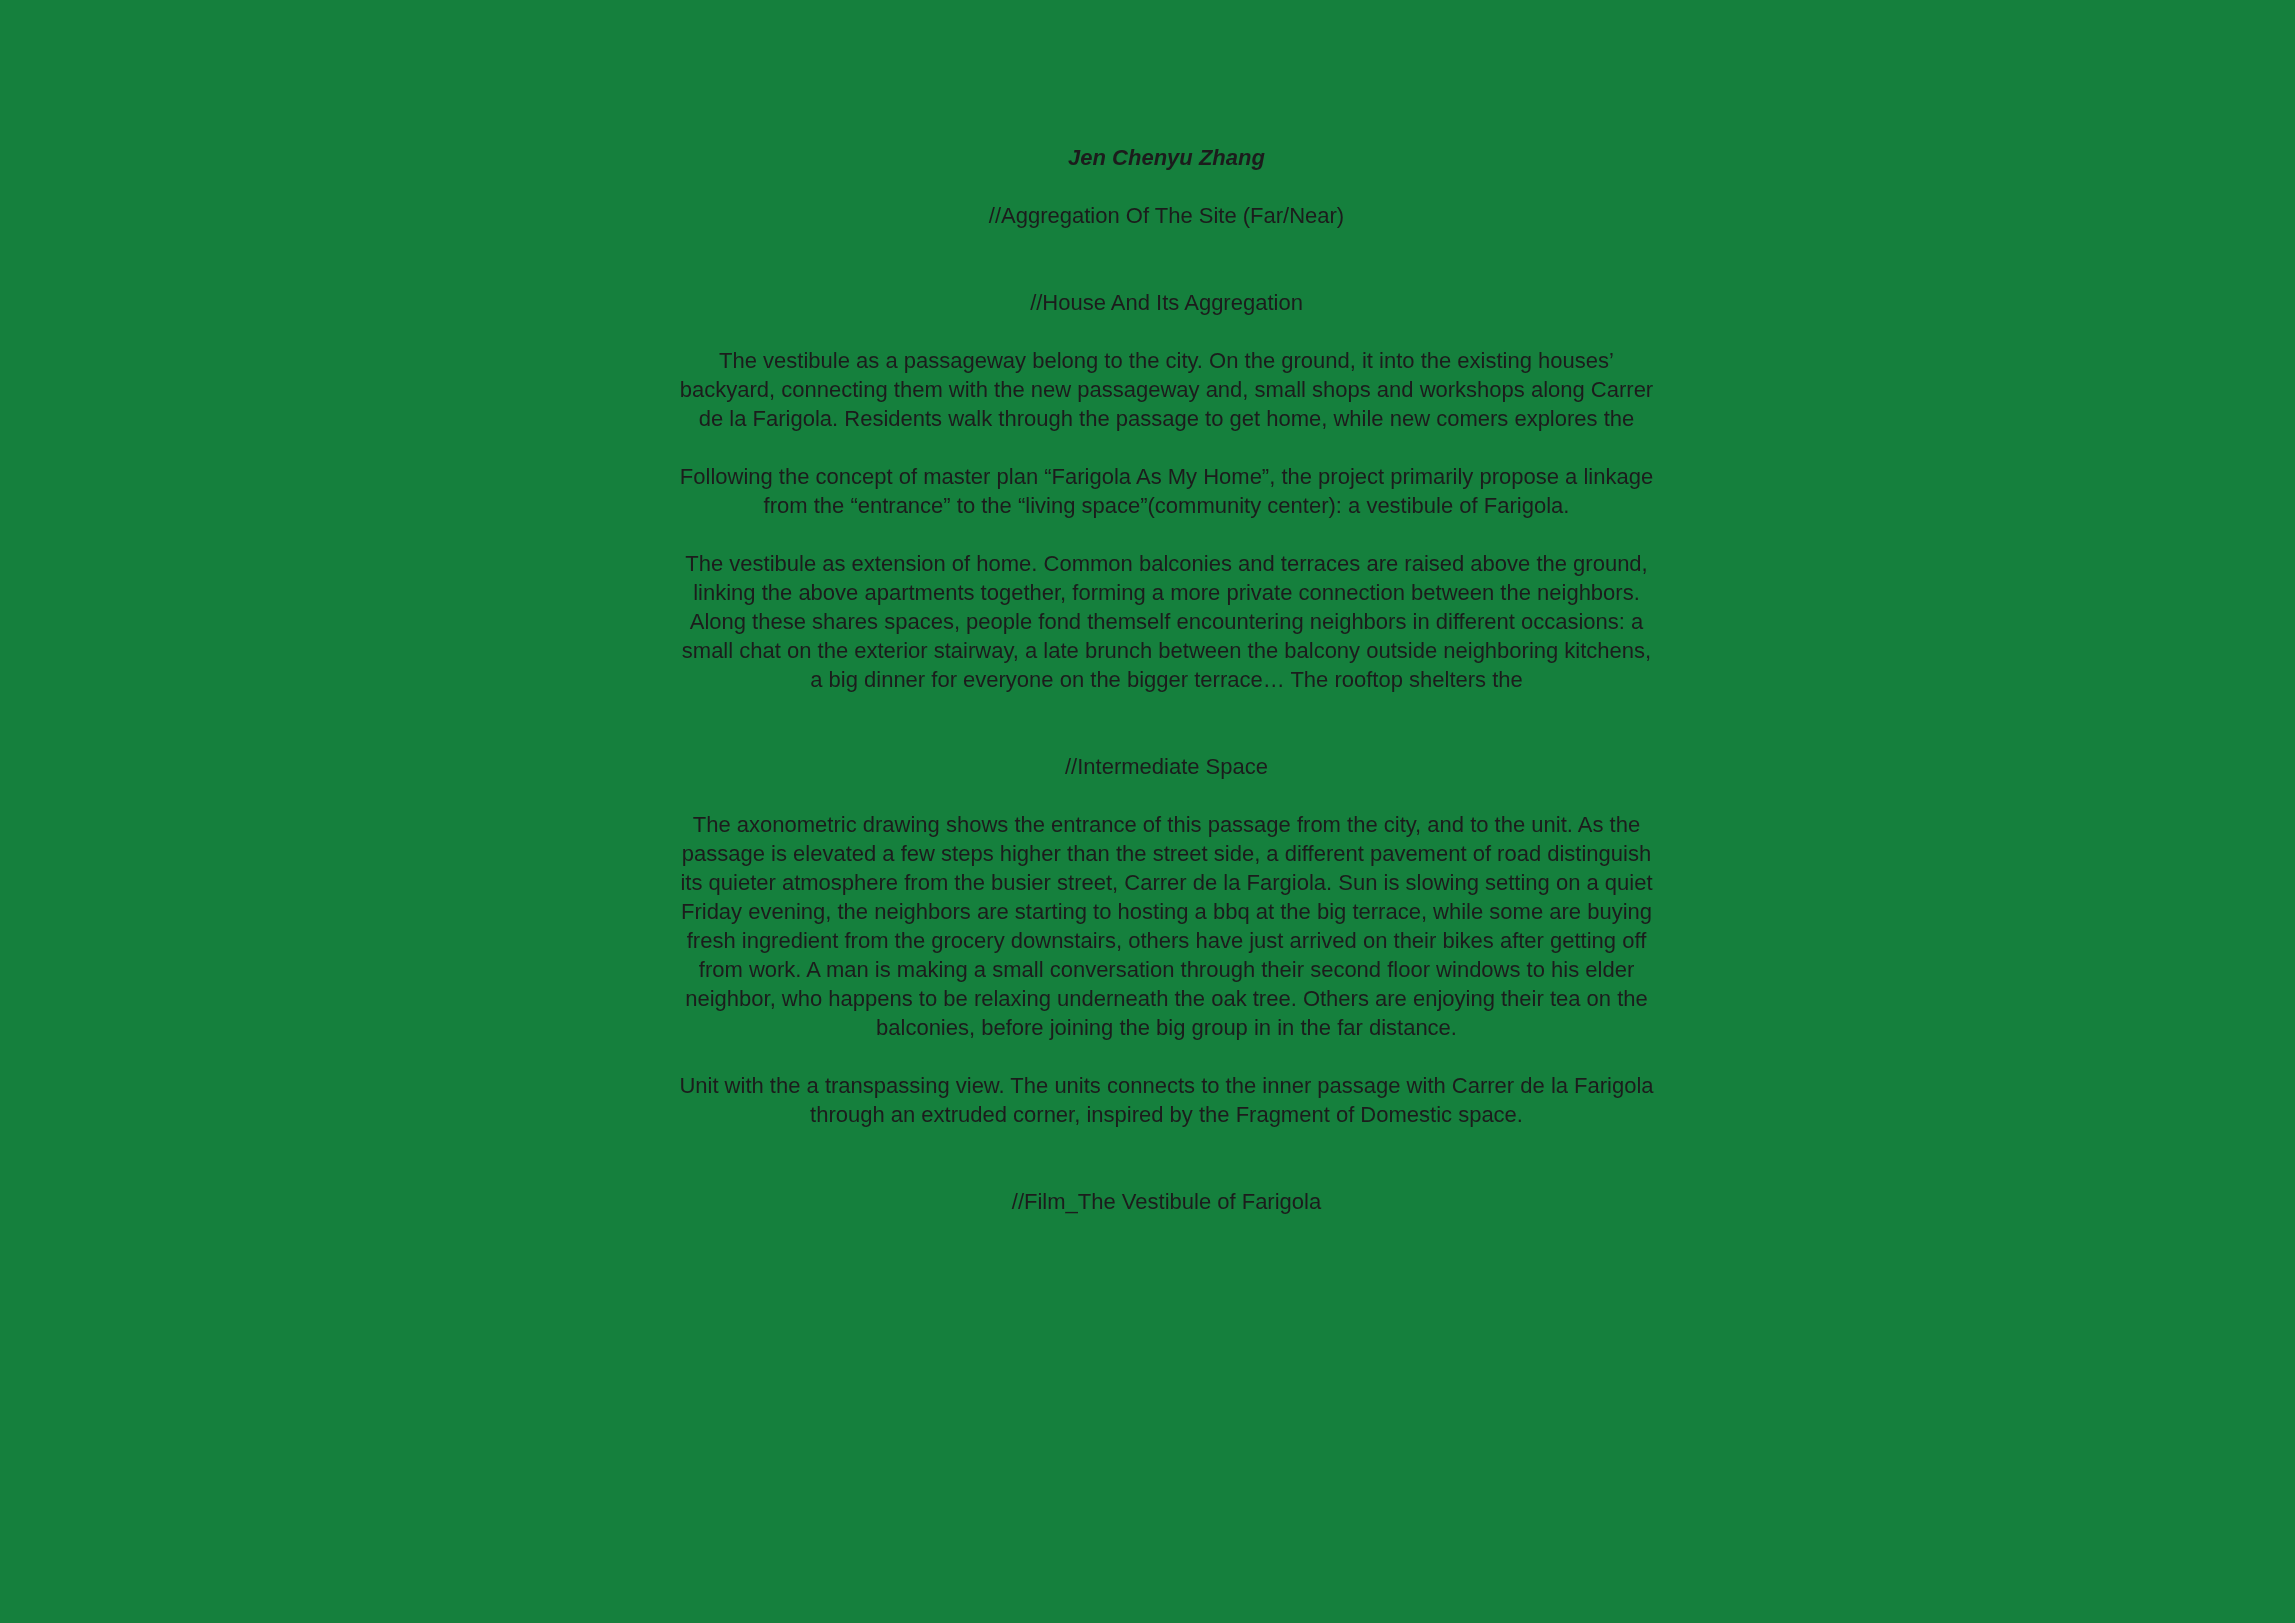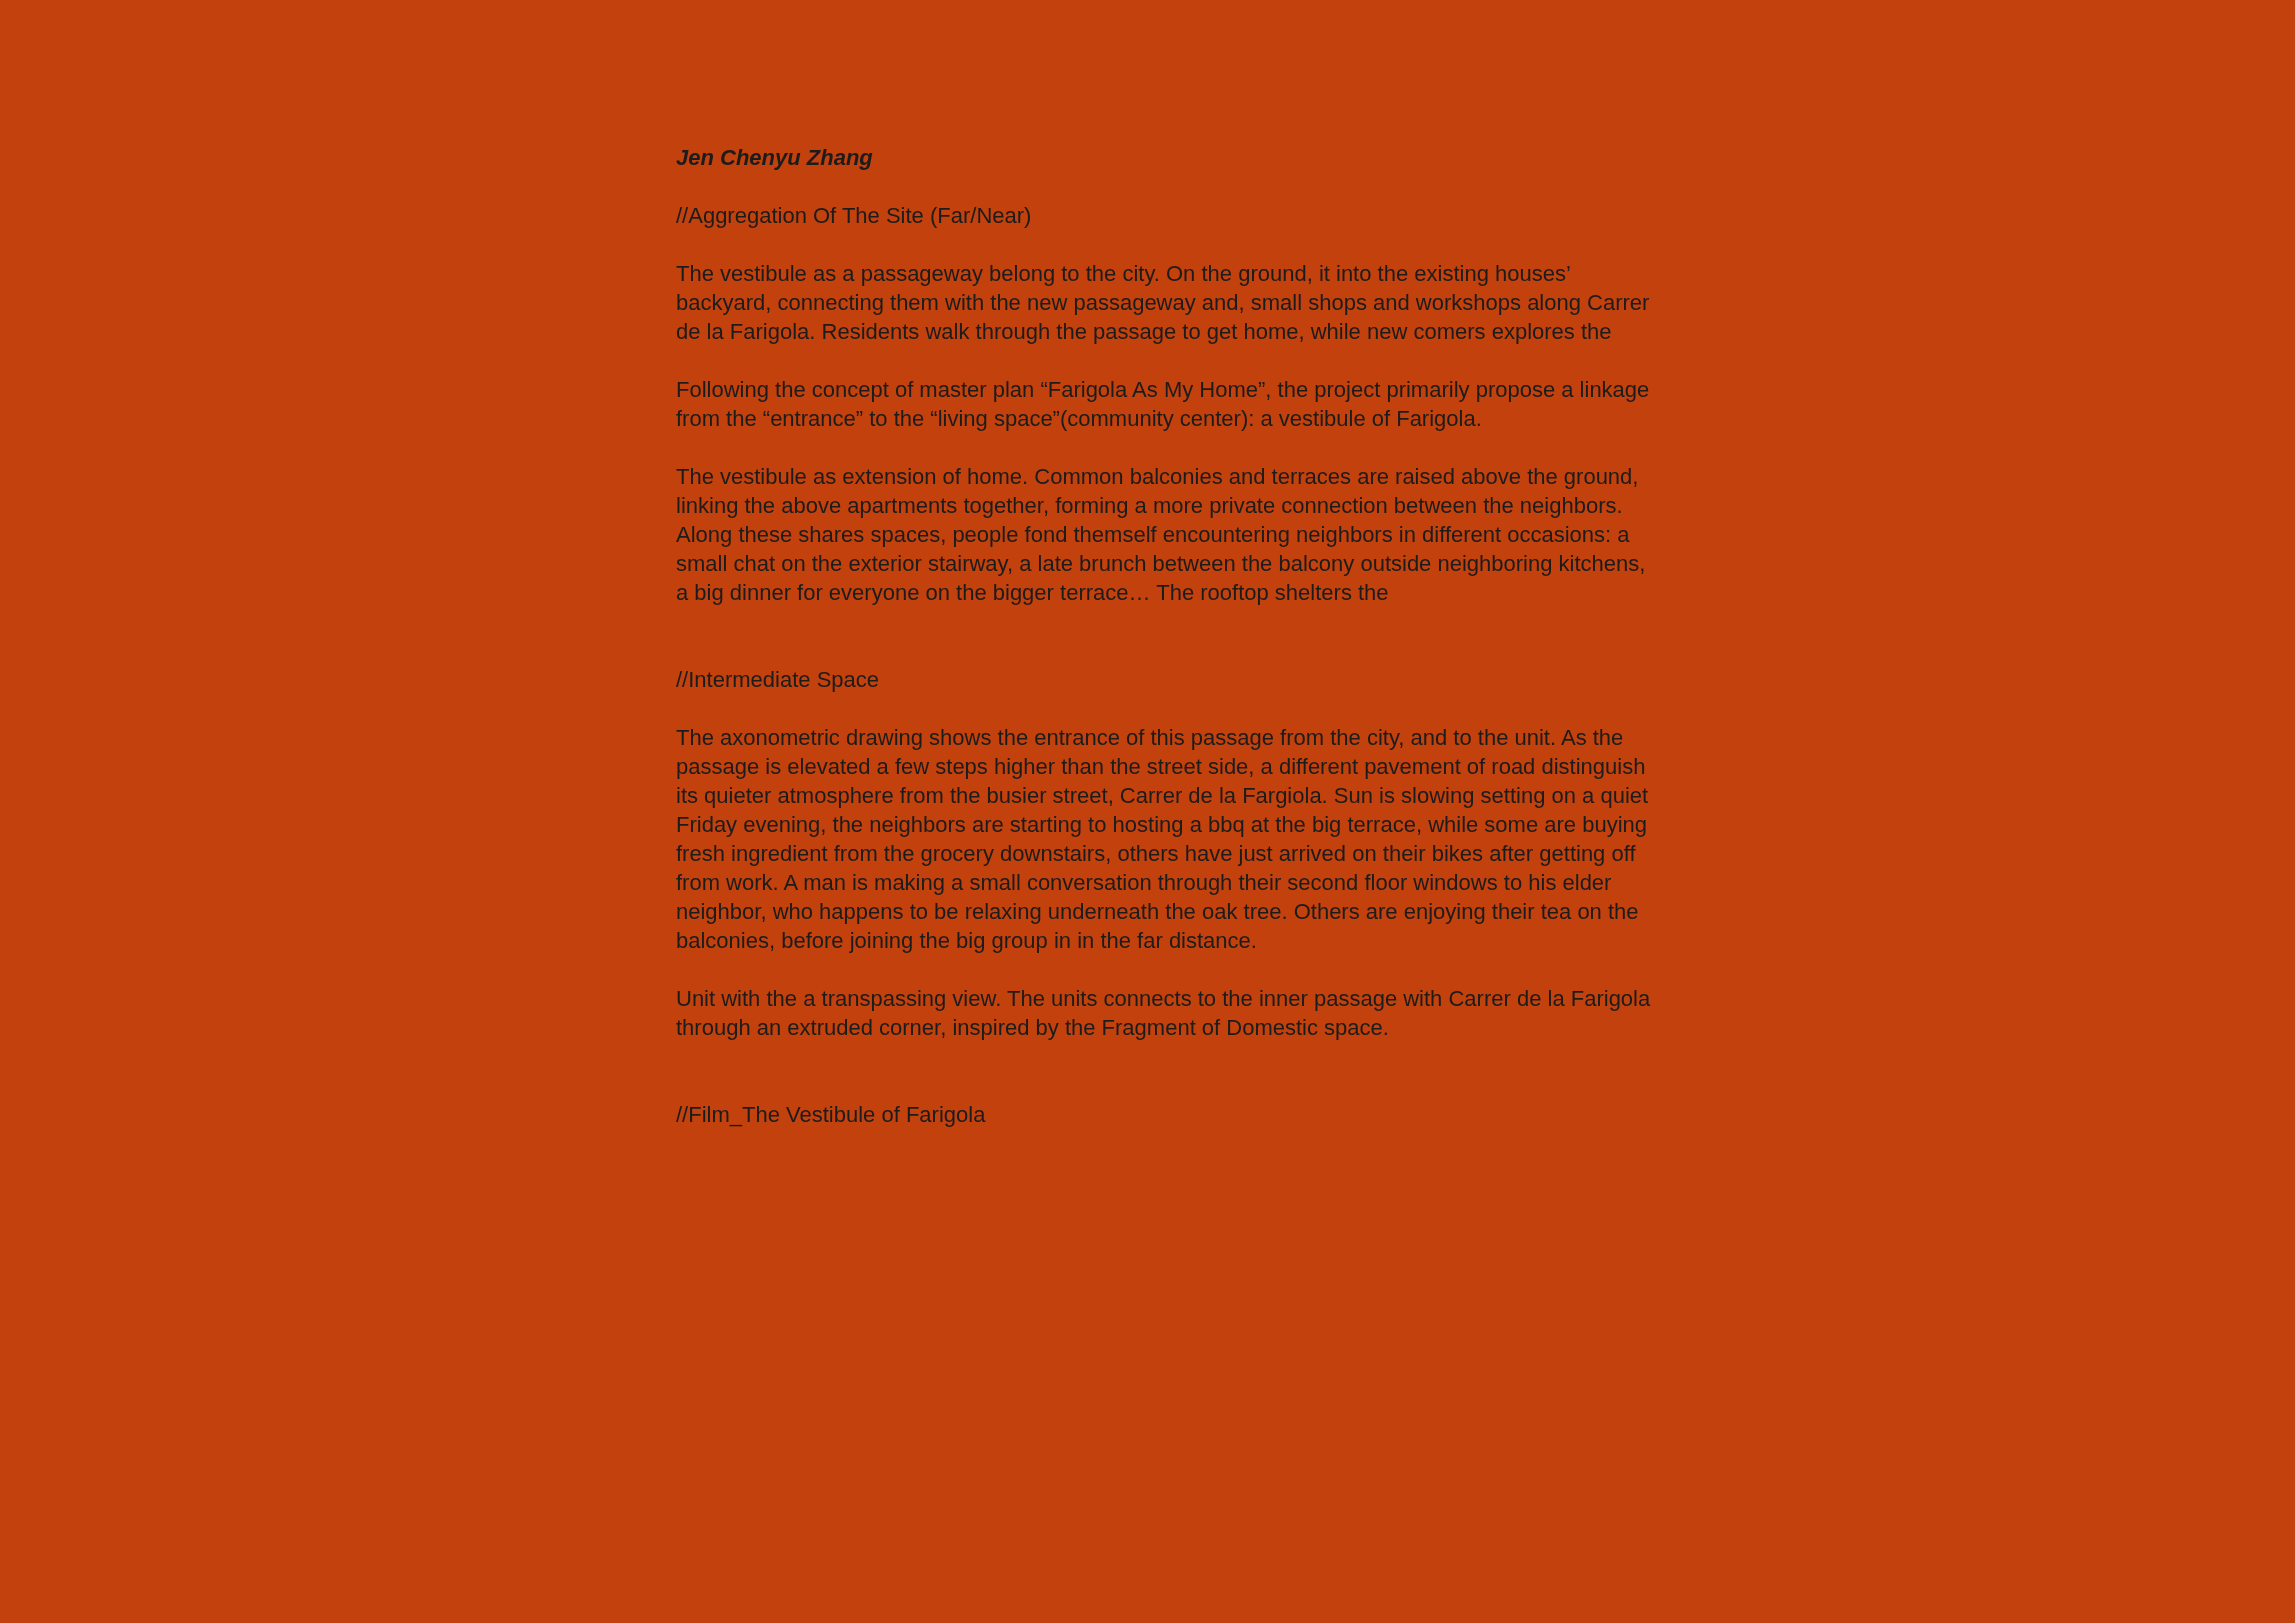--- a/index.html
+++ b/index.html
@@ -10,21 +10,22 @@
     width: 2295px;
     height: 1623px;
     position: relative;
     font-family: "Liberation Sans", "DejaVu Sans", sans-serif;
     color: #1c1c1c;
     overflow: hidden;
   }
   .page {
     position: absolute;
     inset: 0;
-    background: #c2410c;
+    background: #15803d;
+    text-align: center;
   }
   .content {
     position: absolute;
     left: 676px;
     top: 143px;
     width: 981px;
     font-size: 22px;
     line-height: 29px;
   }
   .author {
@@ -49,20 +50,21 @@
 </head>
 <body>
 
 <div class="page">
   <div class="content">
 
     <div class="author">Jen Chenyu Zhang</div>
 
     <div class="section-heading">//Aggregation Of The Site (Far/Near)</div>
 
+    <div class="section-heading spaced">//House And Its Aggregation</div>
     <p class="para">The vestibule as a passageway belong to the city. On the ground, it into the existing houses’ backyard, connecting them with the new passageway and, small shops and workshops along Carrer de la Farigola. Residents walk through the passage to get home, while new comers explores the</p>
     <p class="para">Following the concept of master plan “Farigola As My Home”, the project primarily propose a linkage from the “entrance” to the “living space”(community center): a vestibule of Farigola.</p>
     <p class="para">The vestibule as extension of home. Common balconies and terraces are raised above the ground, linking the above apartments together, forming a more private connection between the neighbors. Along these shares spaces, people fond themself encountering neighbors in different occasions: a small chat on the exterior stairway, a late brunch between the balcony outside neighboring kitchens, a big dinner for everyone on the bigger terrace… The rooftop shelters the</p>
 
     <div class="section-heading spaced">//Intermediate Space</div>
     <p class="para">The axonometric drawing shows the entrance of this passage from the city, and to the unit. As the passage is elevated a few steps higher than the street side, a different pavement of road distinguish its quieter atmosphere from the busier street, Carrer de la Fargiola. Sun is slowing setting on a quiet Friday evening, the neighbors are starting to hosting a bbq at the big terrace, while some are buying fresh ingredient from the grocery downstairs, others have just arrived on their bikes after getting off from work. A man is making a small conversation through their second floor windows to his elder neighbor, who happens to be relaxing underneath the oak tree. Others are enjoying their tea on the balconies, before joining the big group in in the far distance.</p>
 
     <p class="para">Unit with the a transpassing view. The units connects to the inner passage with Carrer de la Farigola through an extruded corner, inspired by the Fragment of Domestic space.</p>
 
     <div class="section-heading spaced">//Film_The Vestibule of Farigola</div>

